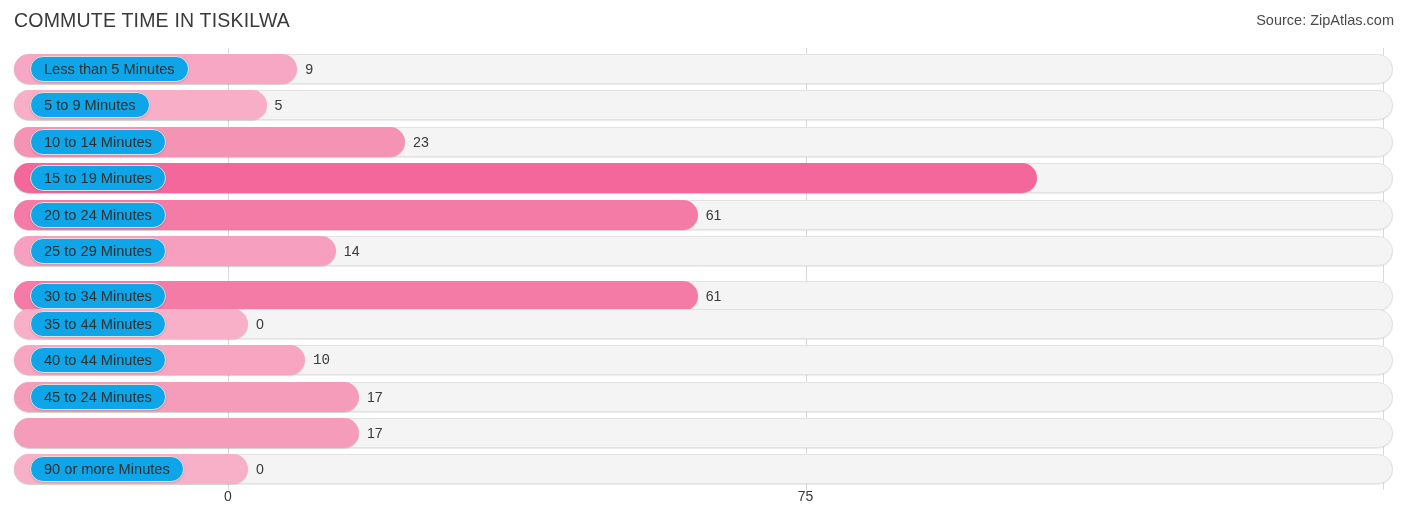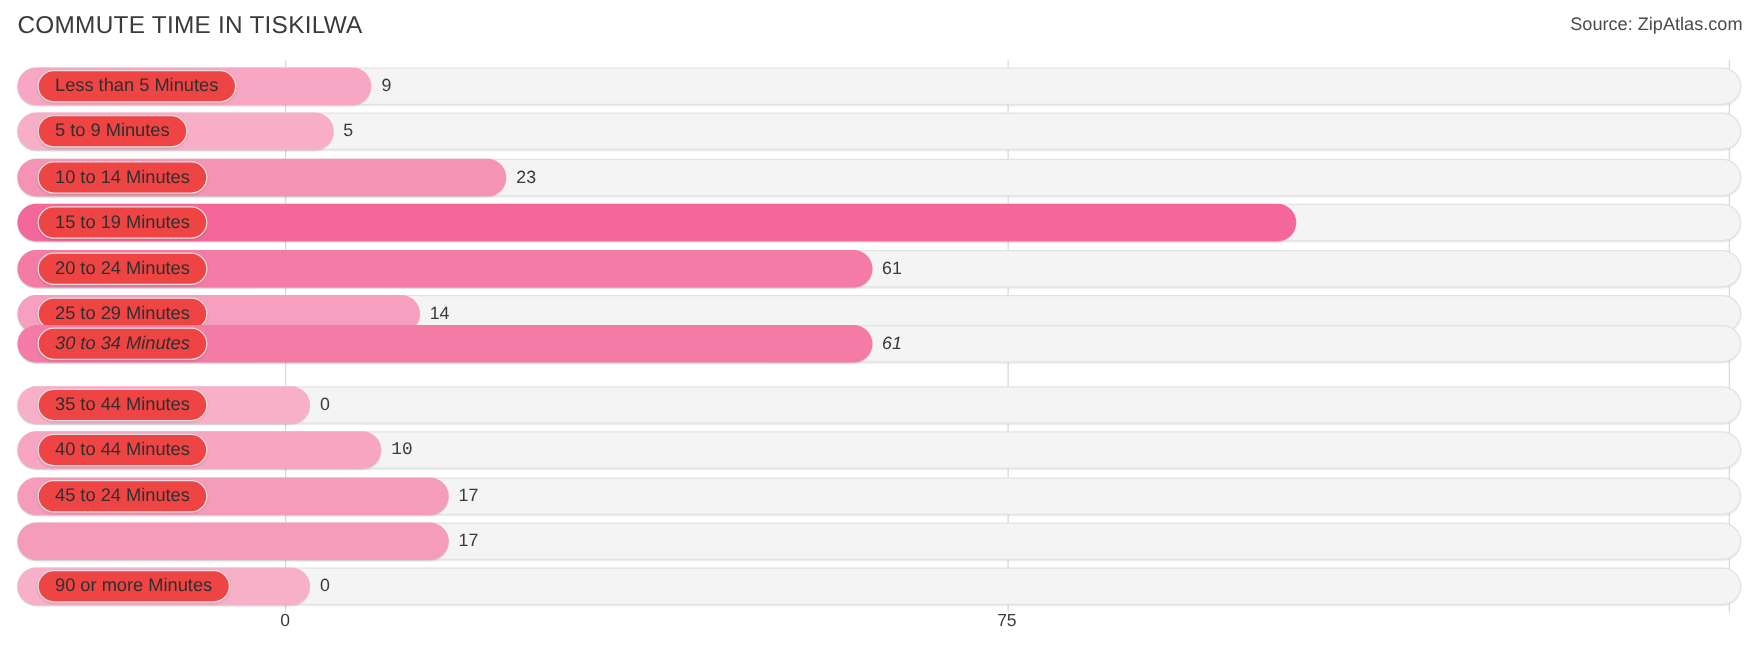--- a/index.html
+++ b/index.html
@@ -83,21 +83,21 @@
     height: 30px;
     border-radius: 15px;
     box-sizing: border-box;
     box-shadow: 0 1px 1px rgba(0,0,0,0.12);
   }
   .label-pill {
     position: absolute;
     left: 16px;
     top: 2px;
     height: 26px;
-    background: #ef4444;
+    background: #0ea5e9;
     border: 1px solid #e0dfe0;
     border-radius: 13px;
     box-sizing: border-box;
     display: flex;
     align-items: center;
     padding: 0 13px;
     box-shadow: 0 1px 2px rgba(0,0,0,0.12);
     white-space: nowrap;
   }
   .label-pill span {
@@ -198,21 +198,21 @@
           <div class="value-out" style="left: 691.7px;">61</div>
         </div>
         <div class="row" style="top: 188px; width: 1379px;">
           <div class="track"></div>
           <div class="bar" style="width: 321.8px; background: rgb(246, 159, 190);"></div>
           <div class="label-pill">
             <span>25 to 29 Minutes</span>
           </div>
           <div class="value-out" style="left: 329.8px;">14</div>
         </div>
-        <div class="row" style="top: 212px; width: 1379px; font-style: italic;">
+        <div class="row" style="top: 233px; width: 1379px;">
           <div class="track"></div>
           <div class="bar" style="width: 683.7px; background: rgb(244, 123, 166);"></div>
           <div class="label-pill">
             <span>30 to 34 Minutes</span>
           </div>
           <div class="value-out" style="left: 691.7px;">61</div>
         </div>
         <div class="row" style="top: 260.8px; width: 1379px;">
           <div class="track"></div>
           <div class="bar" style="width: 234px; background: rgb(248, 176, 201);"></div>

